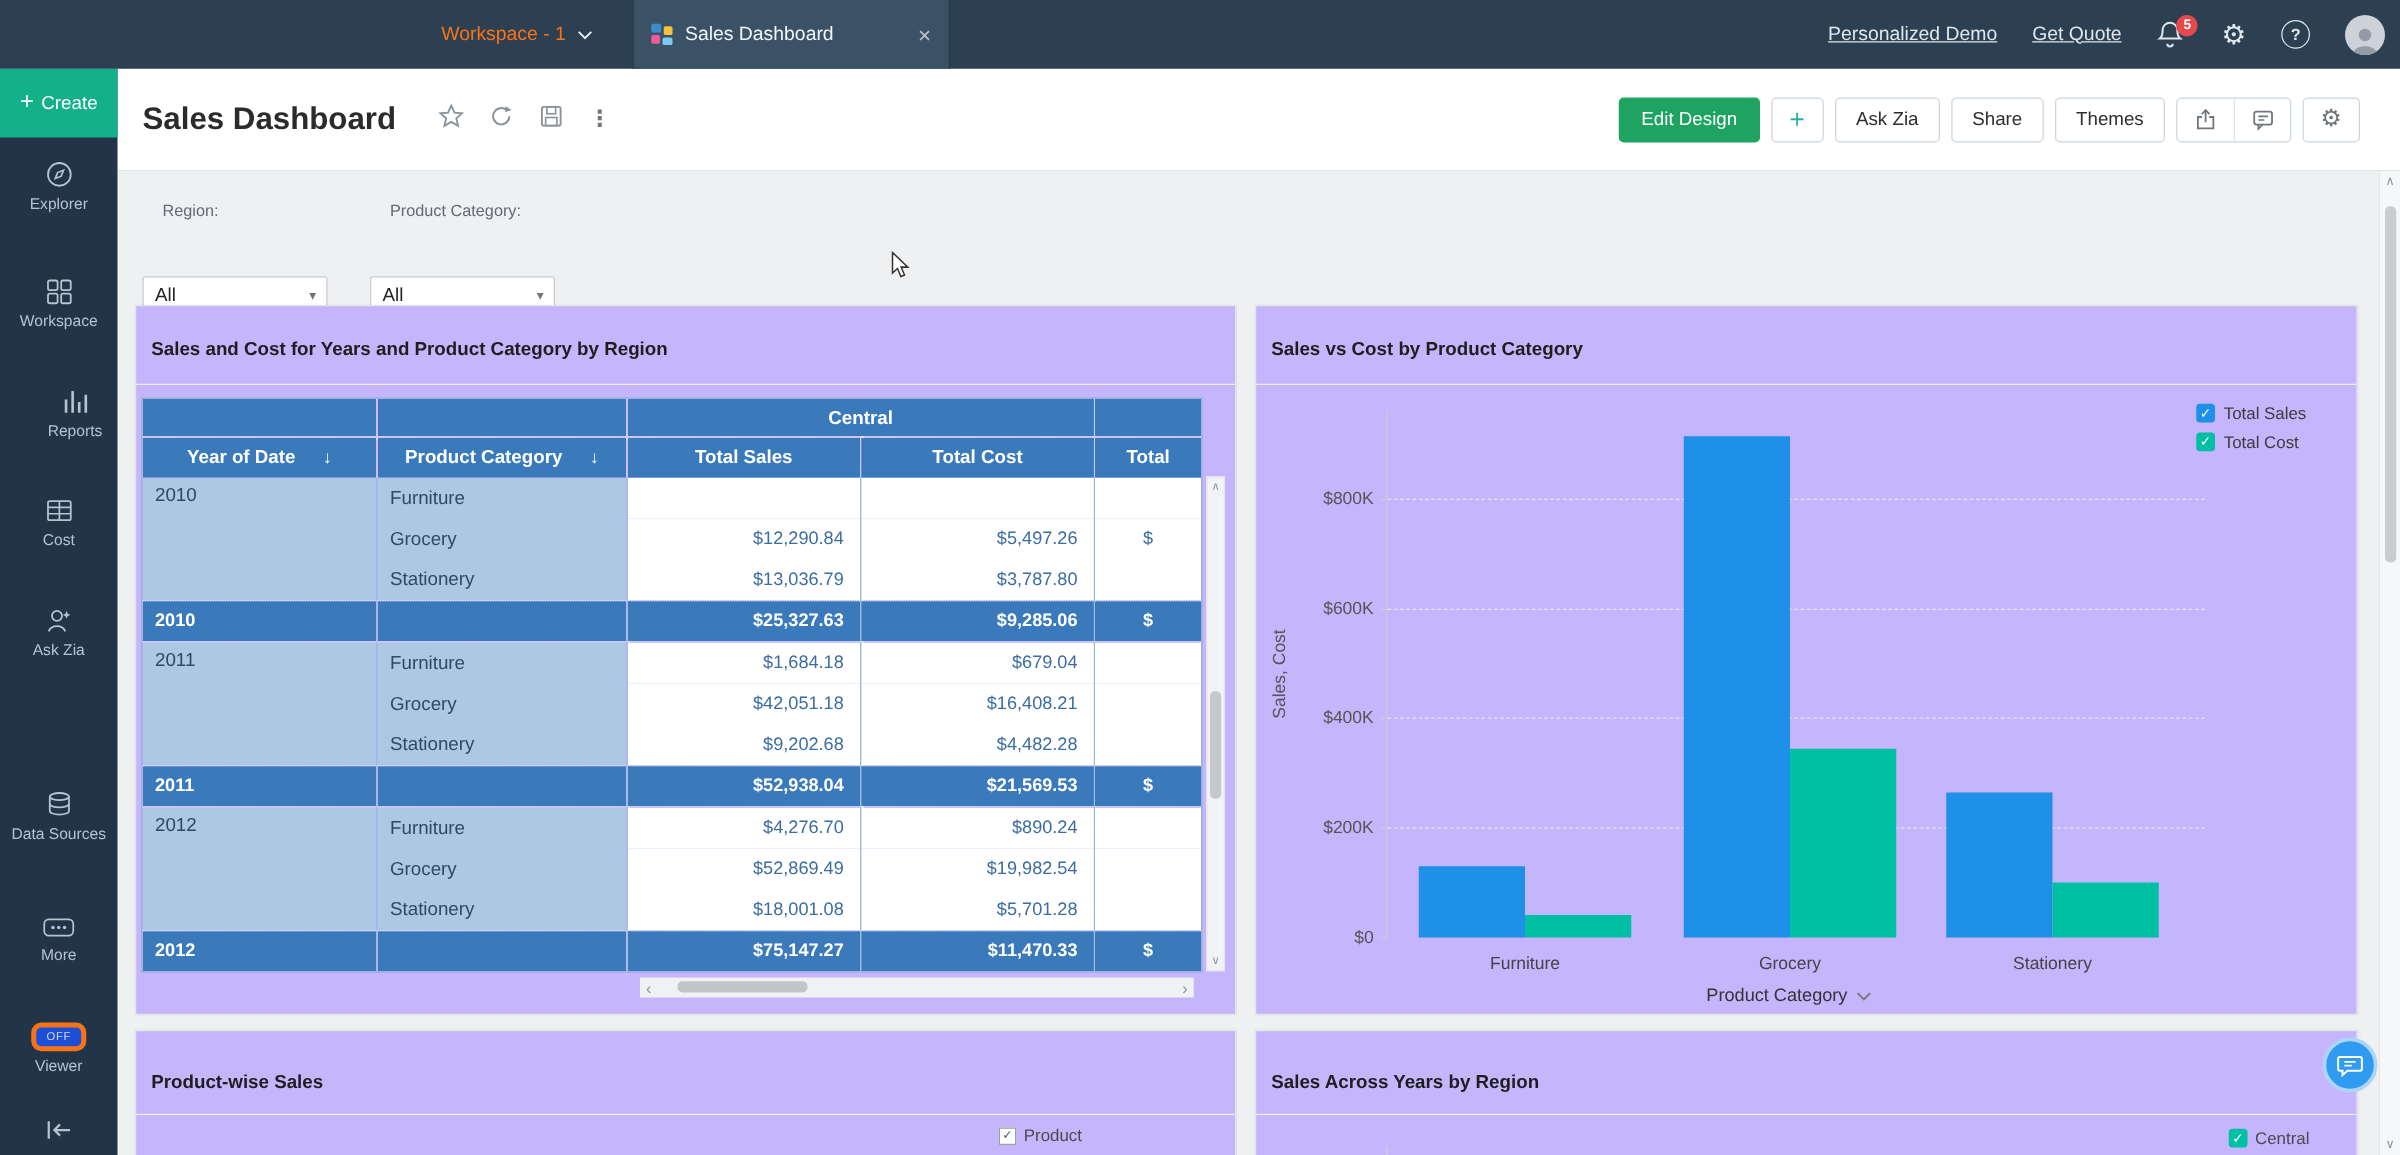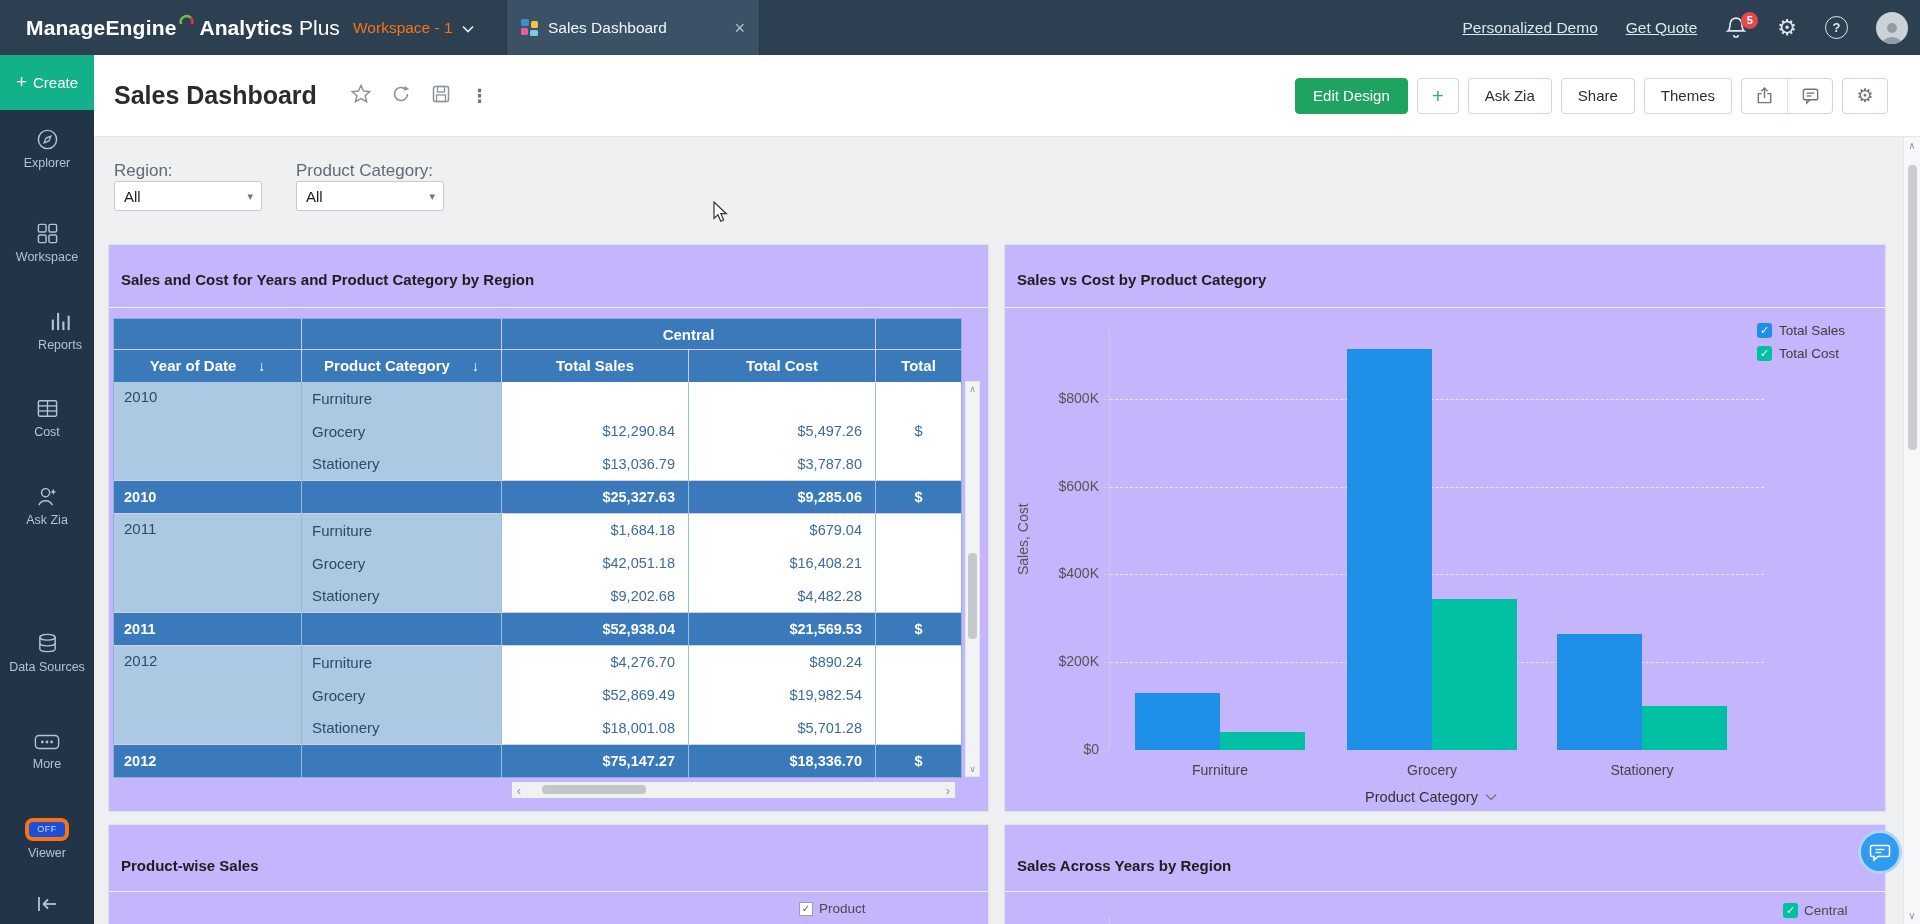--- a/index.html
+++ b/index.html
@@ -50,22 +50,22 @@
   .hbtns { margin-left:auto; margin-right:32px; display:flex; align-items:center; gap:9px; }
   .btn { height:36px; background:#fff; border:1px solid #ccd6de; border-radius:4px; color:#2e2e2e; font-size:15px; padding:0 16px; display:flex; align-items:center; justify-content:center; cursor:pointer; font-family:inherit; }
   .btn-green { height:36px; background:#1ea361; border:1px solid #1ea361; border-radius:4px; color:#fff; font-size:15px; padding:0 17px; display:flex; align-items:center; cursor:pointer; font-family:inherit; }
   .btn-plus { width:42px; padding:0; color:#2ab3a3; font-size:21px; font-weight:400; }
   .btn-pair { padding:0; width:92px; }
   .btn-pair .cell { width:45px; height:100%; display:flex; align-items:center; justify-content:center; }
   .btn-pair .cell + .cell { border-left:1px solid #dde4ea; }
   .btn-gear { width:46px; padding:0; color:#6f767d; font-size:19px; }
 
   
-  .flabel { position:absolute; font-size:17px; color:#5f6b76; }
-  .dd { position:absolute; width:148px; height:30px; background:#fff; border:1px solid #c5ccd3; border-radius:2px; display:flex; align-items:center; padding-left:9px; font-size:15px; color:#222; cursor:pointer; }
+  .flabel { position:absolute; font-size:13px; color:#5f6b76;margin-left:16px; }
+  .dd { position:absolute; width:148px; height:30px; background:#fff; border:1px solid #c5ccd3; border-radius:2px; display:flex; align-items:center; padding-left:9px; font-size:15px; color:#222; cursor:pointer;margin-top:40px; }
   .dd .car { margin-left:auto; margin-right:8px; color:#6f767d; font-size:11px; }
 
   
   .panel { position:absolute; background:#c4b5fd; border:1px solid #e2e5e8; box-shadow:0 0 3px rgba(0,0,0,.05); }
   #p1 { left:14px;  top:189px; width:881px; height:568px; }
   #p2 { left:910px; top:189px; width:882px; height:568px; }
   #p3 { left:14px;  top:769px; width:881px; height:130px; }
   #p4 { left:910px; top:769px; width:882px; height:130px; }
   .ptitle { position:absolute; left:12px; top:26px; font-size:15px; font-weight:700; color:#1e1e1e; white-space:nowrap; }
   .pdivider { position:absolute; left:0; right:0; top:62px; border-top:1px solid #eceef0; }
@@ -123,29 +123,20 @@
   .pgsb .thumb { position:absolute; left:4px; top:28px; width:9px; height:285px; background:#c9cdd2; border-radius:4px; cursor:pointer; }
 
   .cursor { position:absolute; left:712px; top:201px; z-index:50; pointer-events:none; }
 </style>
 </head>
 <body>
 
 <div class="screen">
 
   <div class="topbar">
-    <div class="brand">
-      <span class="me">ManageEngine</span>
-        <span class="sw"><svg width="17" height="17" viewBox="0 0 17 17">
-            <path d="M3 11 A6 6 0 0 1 13 5" fill="none" stroke="#6fbe49" stroke-width="2.4"></path>
-            <path d="M13 5 A6 6 0 0 1 14 11" fill="none" stroke="#e0393f" stroke-width="2.4"></path>
-          </svg></span>
-      <span class="an">Analytics</span>
-      <span class="pl">Plus</span>
-    </div>
     <div class="workspace">
       <span>Workspace - 1</span>
       <span><svg width="12" height="8" viewBox="0 0 12 8">
             <polyline points="1,1.5 6,6.5 11,1.5" fill="none" stroke="#e8eef4" stroke-width="1.6"></polyline>
           </svg></span>
     </div>
     <div class="tab">
       <span class="tabgrid">
           <i class="a"></i>
           <i class="b"></i>
@@ -403,21 +394,21 @@
         <tr class="r">
           <td class="cc">Stationery</td>
           <td class="v">$18,001.08</td>
           <td class="v">$5,701.28</td>
           <td class="x"></td>
         </tr>
         <tr class="sub">
           <td class="yc-s">2012</td>
           <td class="cc"></td>
           <td class="v">$75,147.27</td>
-          <td class="v">$18,336.70</td>
+          <td class="v">$11,470.33</td>
           <td class="x">$</td>
         </tr>
       </tbody>
         </table>
       <div class="tvs">
         <span class="arr" style="top:2px;">∧</span>
         <span class="thumb"></span>
         <span class="arr" style="bottom:2px;">∨</span>
       </div>
       <div class="ths">

